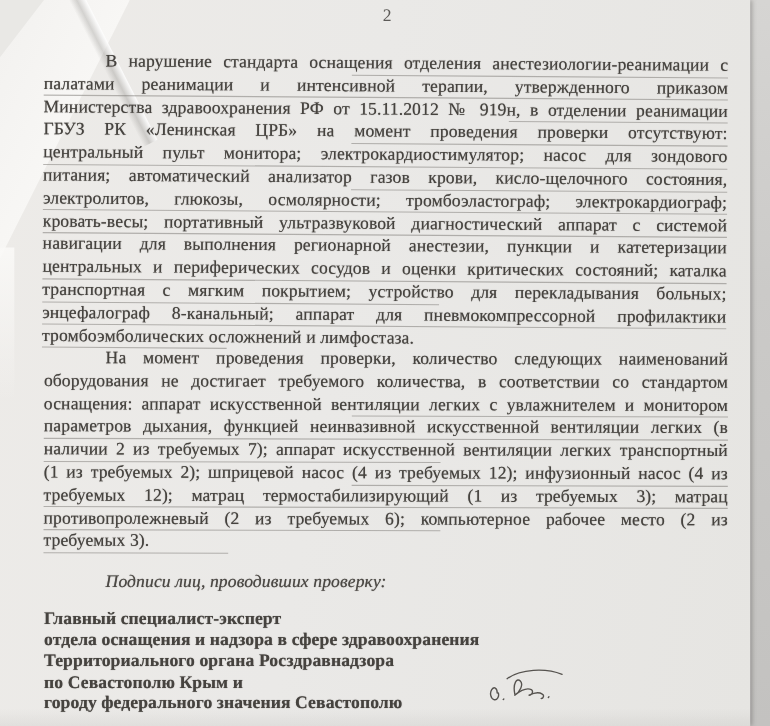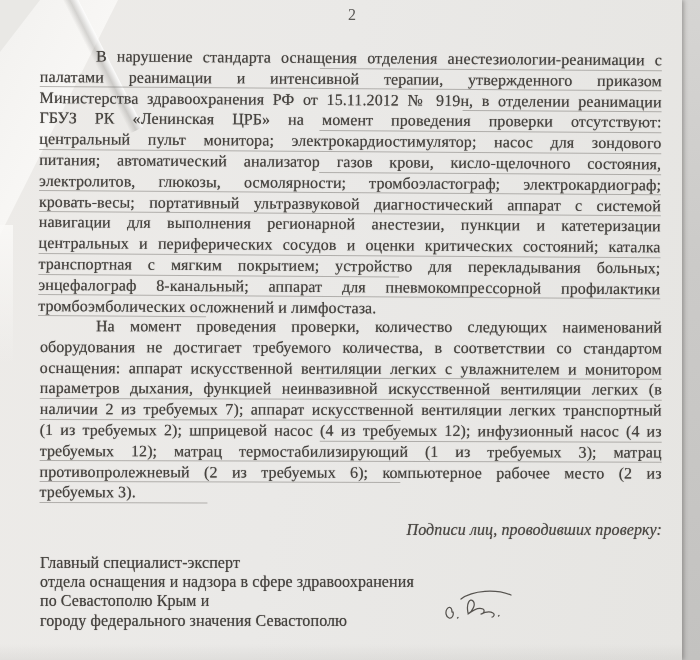--- a/index.html
+++ b/index.html
@@ -74,23 +74,23 @@
     background-image:linear-gradient(rgba(118,115,111,.5),rgba(118,115,111,.5));
   }
   .ul-full{background-size:100% 1px;background-position:0 19.6px;}
   .ul-left{background-size:58% 1px;background-position:0 19.6px;}
   .ul-left-sm{background-size:27% 1px;background-position:0 19.6px;}
   .ul-right{background-size:55% 1px;background-position:100% 19.6px;}
   .ul-right-sm{background-size:32% 1px;background-position:100% 19.6px;}
   
   .sig-heading{
     margin-top:15px;height:21px;line-height:21px;
-    font-style:italic;padding-left:56px;color:#4b4844;text-align:right;
+    font-style:italic;padding-left:56px;color:#4b4844;
   }
-  .sig-block{margin-top:13px;}
+  .sig-block{margin-top:13px;font-weight:bold;}
   .sig-line{height:19.4px;line-height:19.4px;white-space:nowrap;}
   .sig-row{position:relative;}
   .sig-scribble{
     position:absolute;left:400px;bottom:-2px;
   }
   .sig-name{
     position:absolute;left:470px;bottom:0;white-space:nowrap;
   }
 </style>
 </head>
@@ -137,20 +137,21 @@
         <div class="line jl ul-full">требуемых 12); матрац термостабилизирующий (1 из требуемых 3); матрац</div>
         <div class="line jl ul-left">противопролежневый (2 из требуемых 6); компьютерное рабочее место (2 из</div>
         <div class="line last ul-left-sm">требуемых 3).</div>
       </div>
 
       <div class="sig-heading">Подписи лиц, проводивших проверку:</div>
 
       <div class="sig-block">
         <div class="sig-line">Главный специалист-эксперт</div>
         <div class="sig-line">отдела оснащения и надзора в сфере здравоохранения</div>
+        <div class="sig-line">Территориального органа Росздравнадзора</div>
         <div class="sig-line">по Севастополю Крым и</div>
         <div class="sig-line sig-row">
           <span>городу федерального значения Севастополю</span>
           <span class="sig-scribble">
             <svg width="78" height="42" viewBox="0 0 78 42">
               <path d="M12 26 C12 21 9 20 7 23 C5 26 6 31 9 32 C12 33 14 29 13 26
                        M17.5 32 L18 31.5
                        M28 27 C26 17 30 12 33 15 C36 18 33 25 28 28
                        C33 24 39 21 43 23 C45 24 44 28 41 28
                        C45 26 50 25 53 27 C55 28 54 31 52 31

